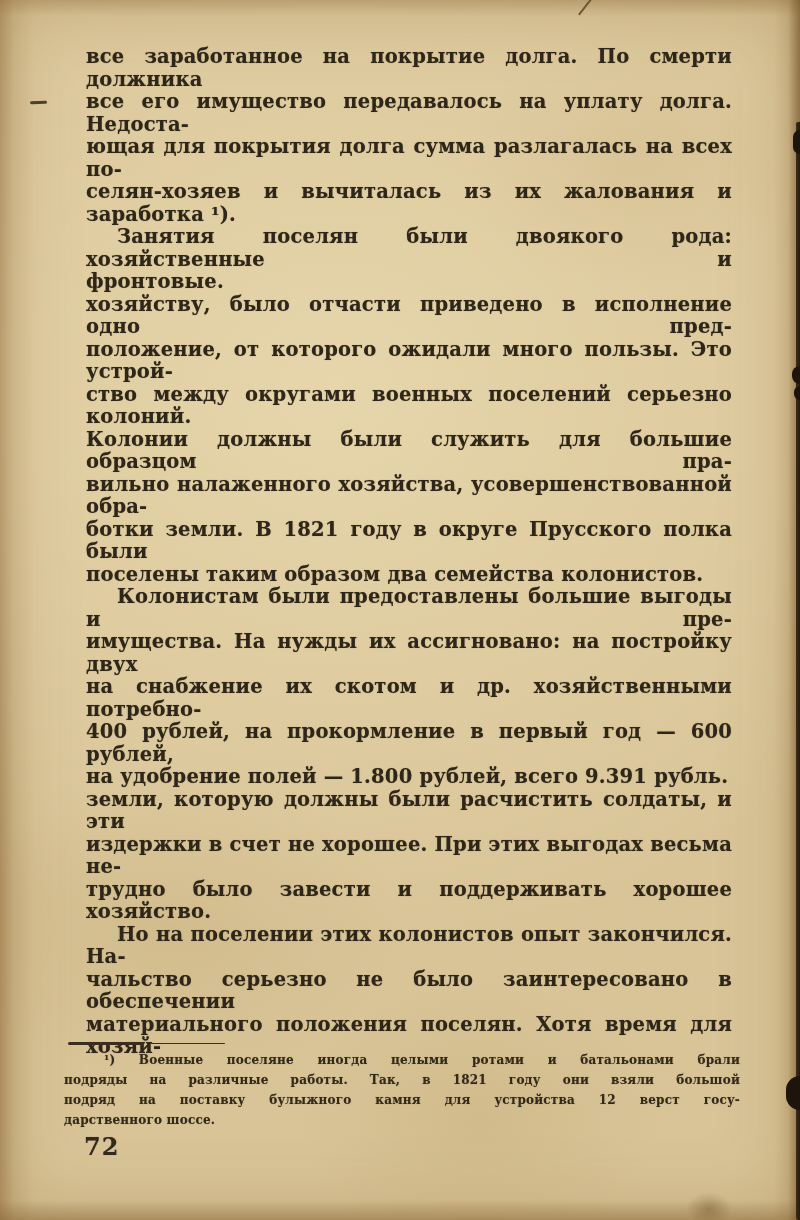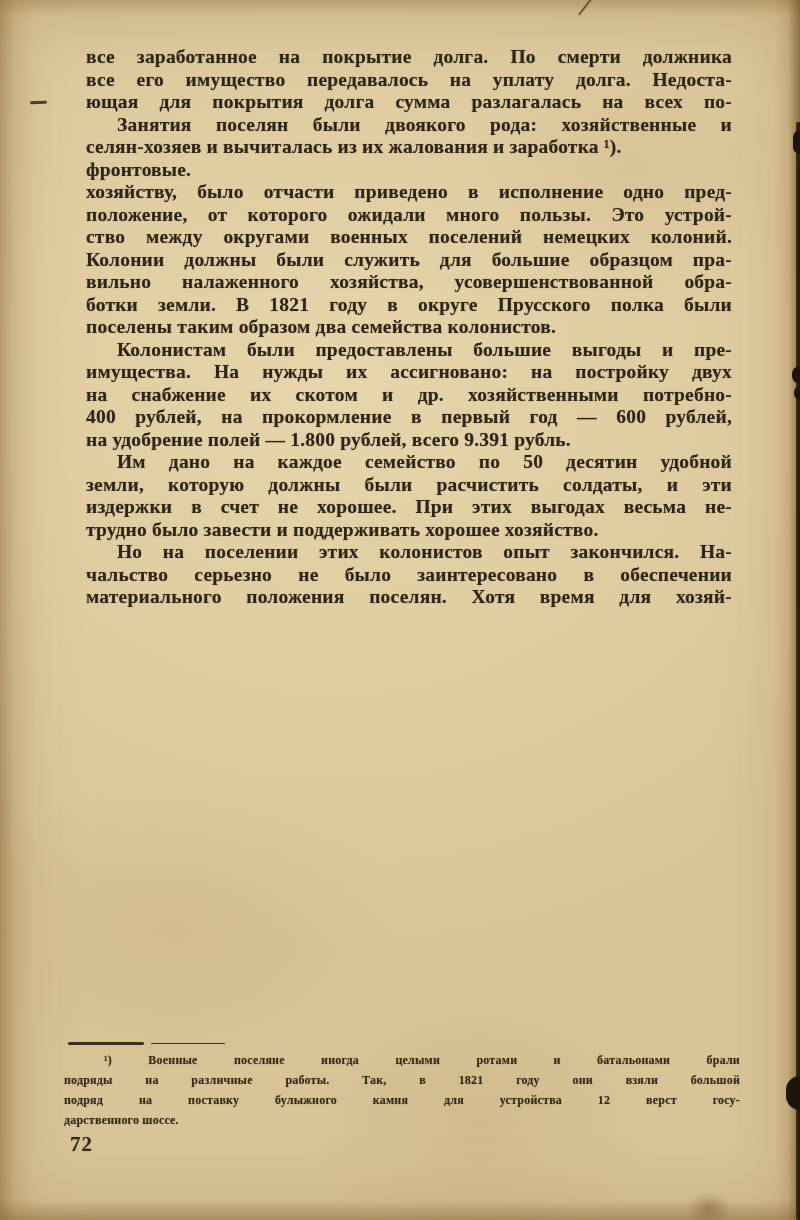--- a/index.html
+++ b/index.html
@@ -16,21 +16,20 @@
       radial-gradient(900px 750px at 42% 32%, rgba(255,242,205,.38), rgba(255,242,205,0) 75%),
       radial-gradient(240px 170px at 78% 14%, rgba(150,108,48,.10), rgba(150,108,48,0) 70%),
       radial-gradient(320px 220px at 22% 76%, rgba(150,108,48,.09), rgba(150,108,48,0) 70%),
       radial-gradient(260px 200px at 60% 92%, rgba(150,108,48,.10), rgba(150,108,48,0) 70%),
       linear-gradient(90deg, rgba(124,88,38,.42) 0, rgba(124,88,38,.12) 14px, rgba(124,88,38,0) 34px),
       linear-gradient(180deg, rgba(124,88,38,.30) 0, rgba(124,88,38,0) 16px),
       linear-gradient(0deg, rgba(110,76,30,.38) 0, rgba(110,76,30,0) 20px),
       linear-gradient(270deg, rgba(124,88,38,.28) 0, rgba(124,88,38,0) 26px),
       #d8c497;
     box-shadow: inset 0 0 70px 8px rgba(140,100,45,.28);
-    font-family: Liberation Serif, serif;
   }
   .textblock{
     position:absolute;
     left:86px; top:46px; width:646px;
     color:#2e2619;
     font-size:19.5px;
     font-weight:bold;
     line-height:22.5px;
     letter-spacing:.2px;
     text-shadow:0 0 1px rgba(62,48,26,.45);
@@ -56,23 +55,23 @@
     color:#332a1c;
     font-size:12px;
     font-weight:bold;
     line-height:20px;
     letter-spacing:.2px;
     text-shadow:0 0 1px rgba(62,48,26,.4);
   }
   .footnote .line.indent{ text-indent:40px; }
   .pagenum{
     position:absolute;
-    left:70px; top:1132px;
+    left:84px; top:1132px;
     color:#332a1c;
-    font-size:21px;
+    font-size:24px;
     font-weight:bold;
     letter-spacing:1px;
     text-shadow:0 0 1px rgba(62,48,26,.4);
   }
   
   .margin-dash{
     position:absolute;
     left:30px; top:101px;
     width:17px; height:3px;
     background:#4a4034;
@@ -120,36 +119,35 @@
   <div class="blob blob-1"></div>
   <div class="blob blob-2"></div>
   <div class="blob blob-3"></div>
   <div class="blob blob-4"></div>
   <div class="smudge-bottom"></div>
 
   <div class="textblock">
       <div class="line">все заработанное на покрытие долга. По смерти должника</div>
       <div class="line">все его имущество передавалось на уплату долга. Недоста-</div>
       <div class="line">ющая для покрытия долга сумма разлагалась на всех по-</div>
+      <div class="line last">селян-хозяев и вычиталась из их жалования и заработка ¹).</div>
       <div class="line indent">Занятия поселян были двоякого рода: хозяйственные и</div>
-      <div class="line last">селян-хозяев и вычиталась из их жалования и заработка ¹).</div>
       <div class="line last">фронтовые.</div>
       <div class="line">хозяйству, было отчасти приведено в исполнение одно пред-</div>
       <div class="line">положение, от которого ожидали много пользы. Это устрой-</div>
-      <div class="line">ство между округами военных поселений немецких колоний.</div>
+      <div class="line">ство между округами военных поселений серьезно колоний.</div>
       <div class="line">Колонии должны были служить для большие образцом пра-</div>
       <div class="line">вильно налаженного хозяйства, усовершенствованной обра-</div>
       <div class="line">ботки земли. В 1821 году в округе Прусского полка были</div>
       <div class="line last">поселены таким образом два семейства колонистов.</div>
       <div class="line indent">Колонистам были предоставлены большие выгоды и пре-</div>
       <div class="line">имущества. На нужды их ассигновано: на постройку двух</div>
       <div class="line">на снабжение их скотом и др. хозяйственными потребно-</div>
       <div class="line">400 рублей, на прокормление в первый год — 600 рублей,</div>
       <div class="line last">на удобрение полей — 1.800 рублей, всего 9.391 рубль.</div>
-      <div class="line indent">Им дано на каждое семейство по 50 десятин удобной</div>
       <div class="line">земли, которую должны были расчистить солдаты, и эти</div>
       <div class="line">издержки в счет не хорошее. При этих выгодах весьма не-</div>
       <div class="line last">трудно было завести и поддерживать хорошее хозяйство.</div>
       <div class="line indent">Но на поселении этих колонистов опыт закончился. На-</div>
       <div class="line">чальство серьезно не было заинтересовано в обеспечении</div>
       <div class="line">материального положения поселян. Хотя время для хозяй-</div>
     </div>
 
   <div class="fn-divider"></div>
   <div class="footnote">

